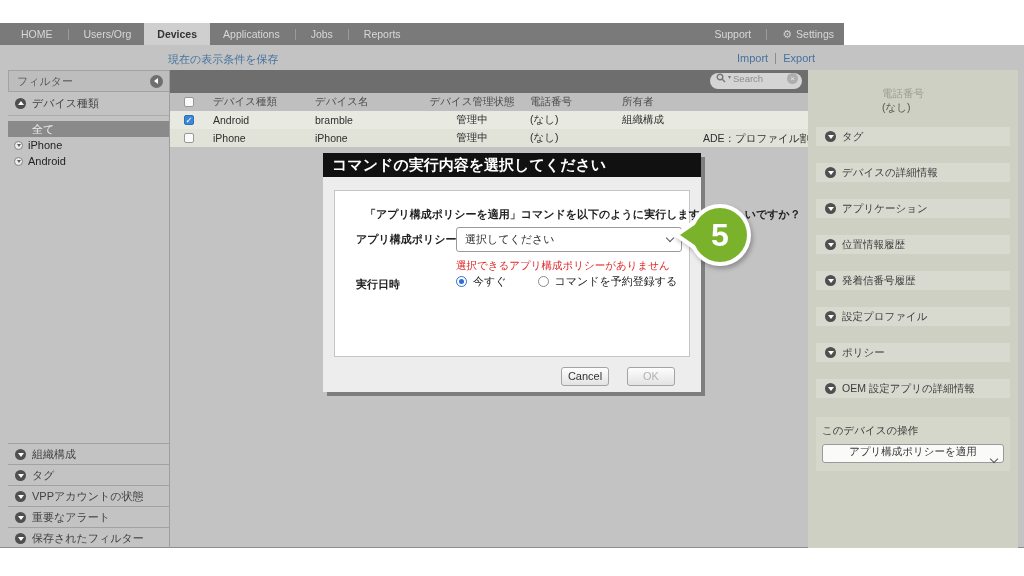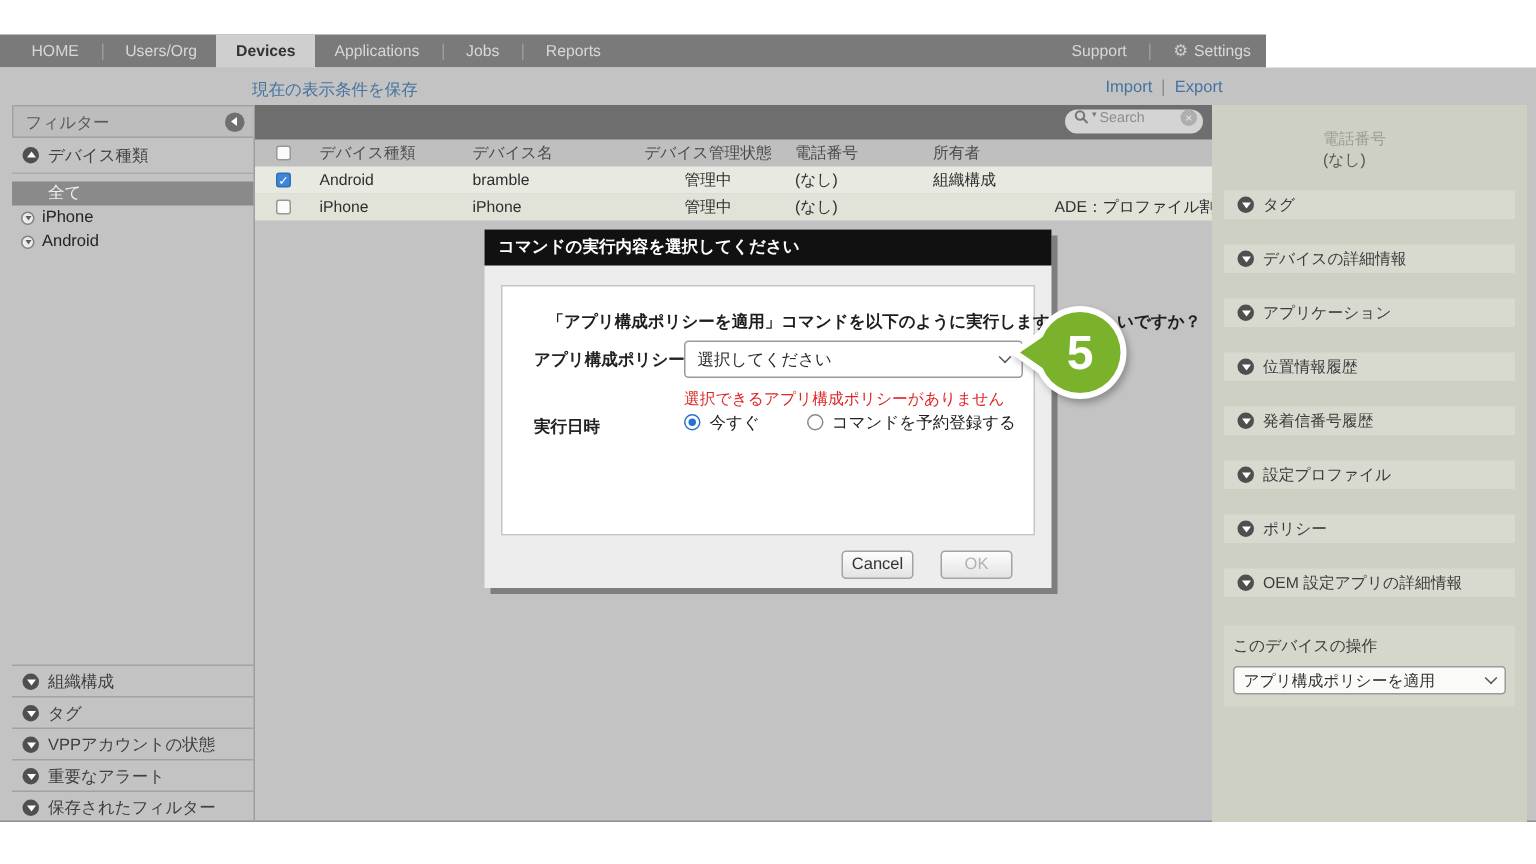--- a/index.html
+++ b/index.html
@@ -92,34 +92,34 @@
   .panel { position:absolute; left:808px; top:70px; width:210px; height:478px; background:#cdd0c3; font-size:10.5px; }
   .phone-block { margin:16px 0 0 74px; line-height:14px; }
   .phone-label { color:#9ba093; }
   .phone-value { color:#55584d; }
   .psections { margin-top:13px; }
   .psec { margin:0 8px 17px; height:19px; background:#d8dacf; display:flex; align-items:center; gap:6px;
           padding-left:9px; color:#3c3c3c; cursor:pointer; }
   .ops { margin:19px 8px 0; background:#d5d7ca; padding:7px 6px 8px; }
   .ops-title { color:#3c3c3c; }
   .ops-select { margin-top:6px; height:19px; background:#fafaf8; border:1px solid #9a9a9a; border-radius:3px;
-                display:flex; align-items:center; padding:0 6px; color:#333; cursor:pointer; }
+                display:flex; align-items:center; padding:0 6px; color:#333; cursor:pointer;flex-direction:column; }
   .ops-select .vchev { margin-left:auto; }
   .ops-btn-row { margin-top:9px; text-align:right; }
   .btn {
     display:inline-block; height:19px; line-height:17px; padding:0 12px; font-size:10.5px; color:#3c3c3c;
     background:linear-gradient(#f6f6f4,#dededa); border:1px solid #9a9a9a; border-radius:3px; cursor:pointer;
     font-family:"Liberation Sans","DejaVu Sans",sans-serif;
   }
   .vchev { width:6px; height:6px; border-right:1.4px solid #555; border-bottom:1.4px solid #555;
            transform:rotate(45deg); margin-top:-3px; flex:none; }
   
   .modal { position:absolute; left:323px; top:153px; width:378px; z-index:10;
            box-shadow:4px 4px 0 rgba(70,70,70,0.55); background:#ededed; }
-  .modal-title { height:24px; background:#111; color:#fff; font-size:11px; font-weight:bold;
+  .modal-title { height:24px; background:#111; color:#fff; font-size:15px; font-weight:bold;
                  line-height:24px; padding-left:9px; }
   .modal-body { padding:13px 11px 0; }
   .modal-inner { background:#fff; border:1px solid #c6c6c6; height:167px; position:relative; font-size:11px; }
   .m-msg { position:absolute; left:30px; top:16px; font-weight:bold; color:#1e1e1e; white-space:nowrap; }
   .m-label1 { position:absolute; left:21px; top:41px; color:#222; font-weight:bold; }
   .m-req { color:#e02525; margin-left:5px; }
   .m-select { position:absolute; left:121px; top:36px; width:226px; height:25px; background:#fff;
               border:1px solid #9a9a9a; border-radius:3px; display:flex; align-items:center;
               padding:0 8px; color:#2c2c2c; cursor:pointer; }
   .m-select .vchev { margin-left:auto; }

